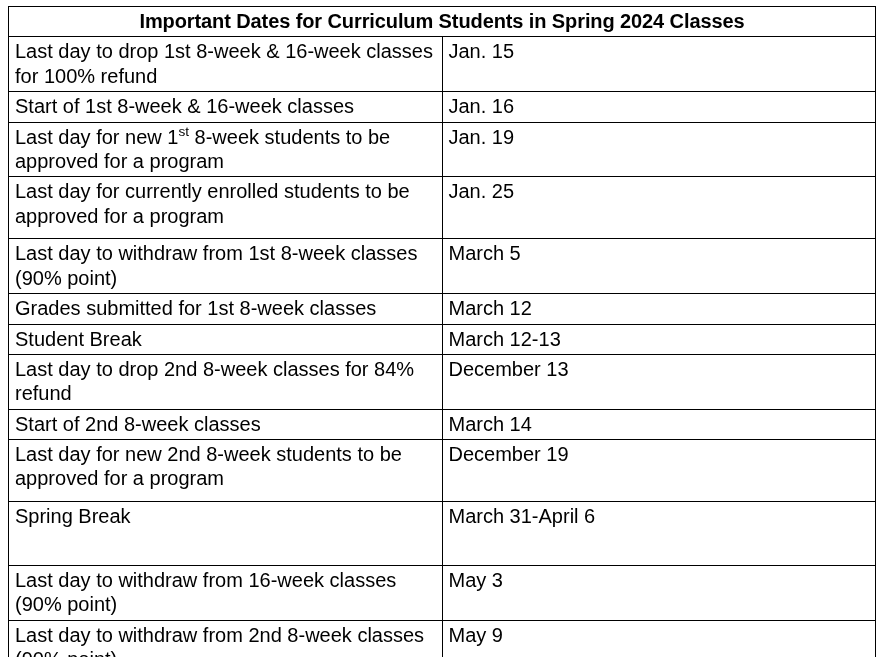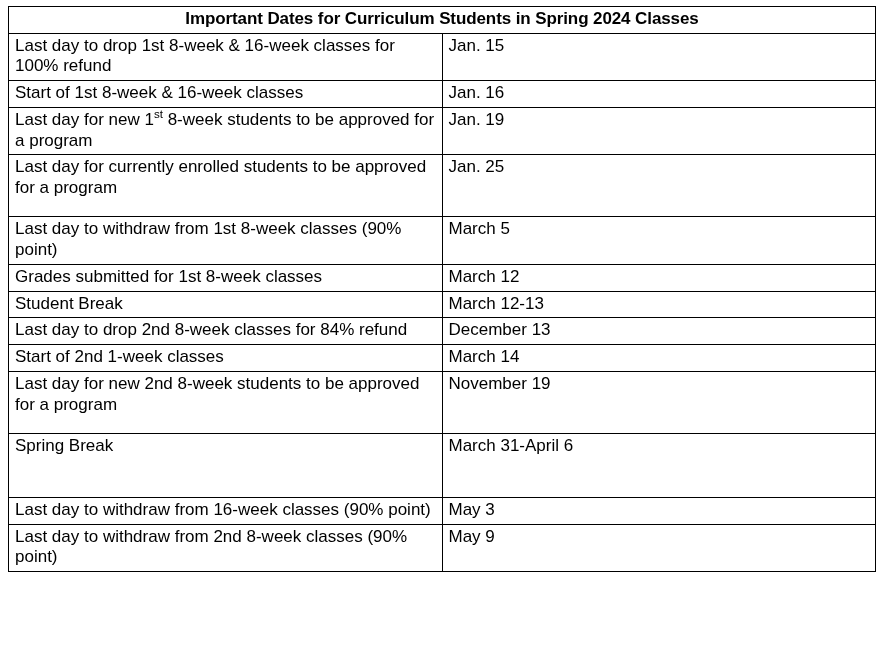--- a/index.html
+++ b/index.html
@@ -20,21 +20,21 @@
   }
   table.dates-table {
     border-collapse: collapse;
     width: 868px;
     table-layout: fixed;
   }
   table.dates-table td, table.dates-table th {
     border: 1.5px solid #000000;
     padding: 2px 6px 3px 6px;
     vertical-align: top;
-    font-size: 17px;
+    font-size: 20px;
     line-height: 1.22;
   }
   .title-cell {
     text-align: center;
     font-weight: bold;
     font-size: 25px;
     padding: 4px 6px 6px 6px;
     letter-spacing: -0.1px;
   }
   .col-event { width: 705px; }
@@ -93,26 +93,26 @@
         </tr>
         <tr>
           <td class="col-event event-center-left">Student Break</td>
           <td class="col-date date-cell">March 12-13</td>
         </tr>
         <tr>
           <td class="col-event">Last day to drop 2nd 8-week classes for 84% refund</td>
           <td class="col-date date-cell">December 13</td>
         </tr>
         <tr>
-          <td class="col-event">Start of 2nd 1-week classes</td>
+          <td class="col-event">Start of 2nd 8-week classes</td>
           <td class="col-date date-cell">March 14</td>
         </tr>
         <tr>
           <td class="col-event tall">Last day for new 2nd 8-week students to be approved for a program</td>
-          <td class="col-date date-cell">November 19</td>
+          <td class="col-date date-cell">December 19</td>
         </tr>
         <tr>
           <td class="col-event event-center-left tall2">Spring Break</td>
           <td class="col-date date-cell">March 31-April 6</td>
         </tr>
         <tr>
           <td class="col-event">Last day to withdraw from 16-week classes (90% point)</td>
           <td class="col-date date-cell">May 3</td>
         </tr>
         <tr>

